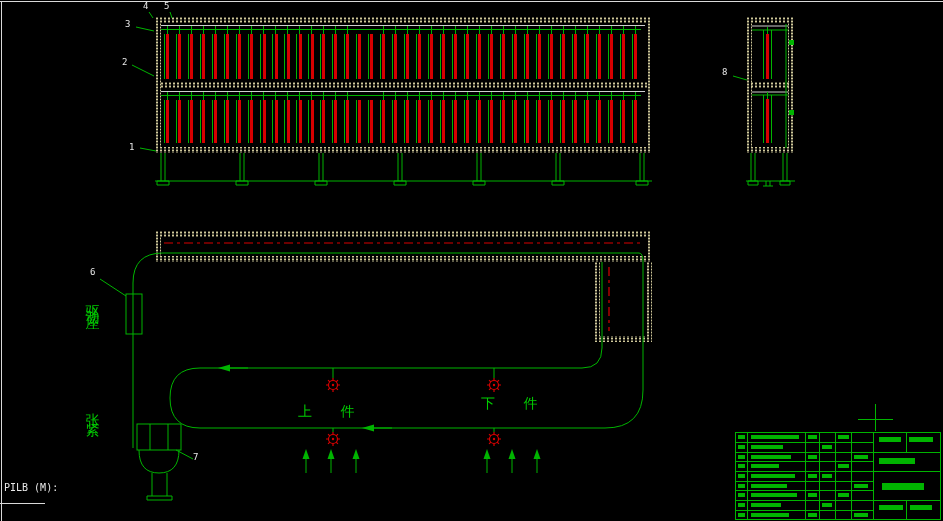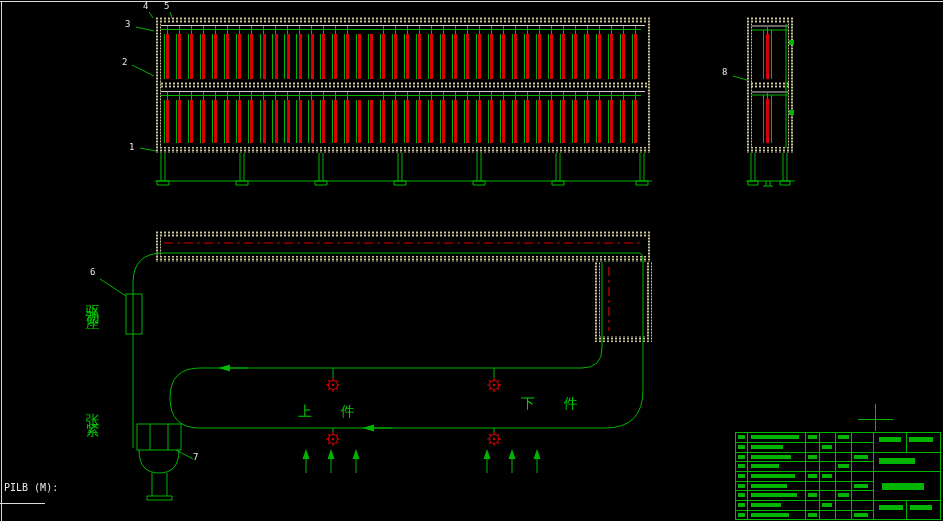--- a/index.html
+++ b/index.html
@@ -223,17 +223,17 @@
   <div class="callout" style="left:125px;top:19px;">3</div>
   <div class="callout" style="left:143px;top:1px;">4</div>
   <div class="callout" style="left:164px;top:1px;">5</div>
   <div class="callout" style="left:90px;top:267px;">6</div>
   <div class="callout" style="left:193px;top:452px;">7</div>
   <div class="callout" style="left:722px;top:67px;">8</div>
 
   <div class="cjk vert ls5" style="left:85px;top:294px;">驱动座</div>
   <div class="cjk vert ls10" style="left:85px;top:402px;">张紧</div>
   <div class="cjk ls12" style="left:298px;top:404px;">上 件</div>
-  <div class="cjk ls12" style="left:481px;top:396px;margin-left:40px;">下 件</div>
+  <div class="cjk ls12" style="left:481px;top:396px;">下 件</div>
 
   <div class="cmd">PILB (M):</div>
 
 </div>
 
 </body></html>

